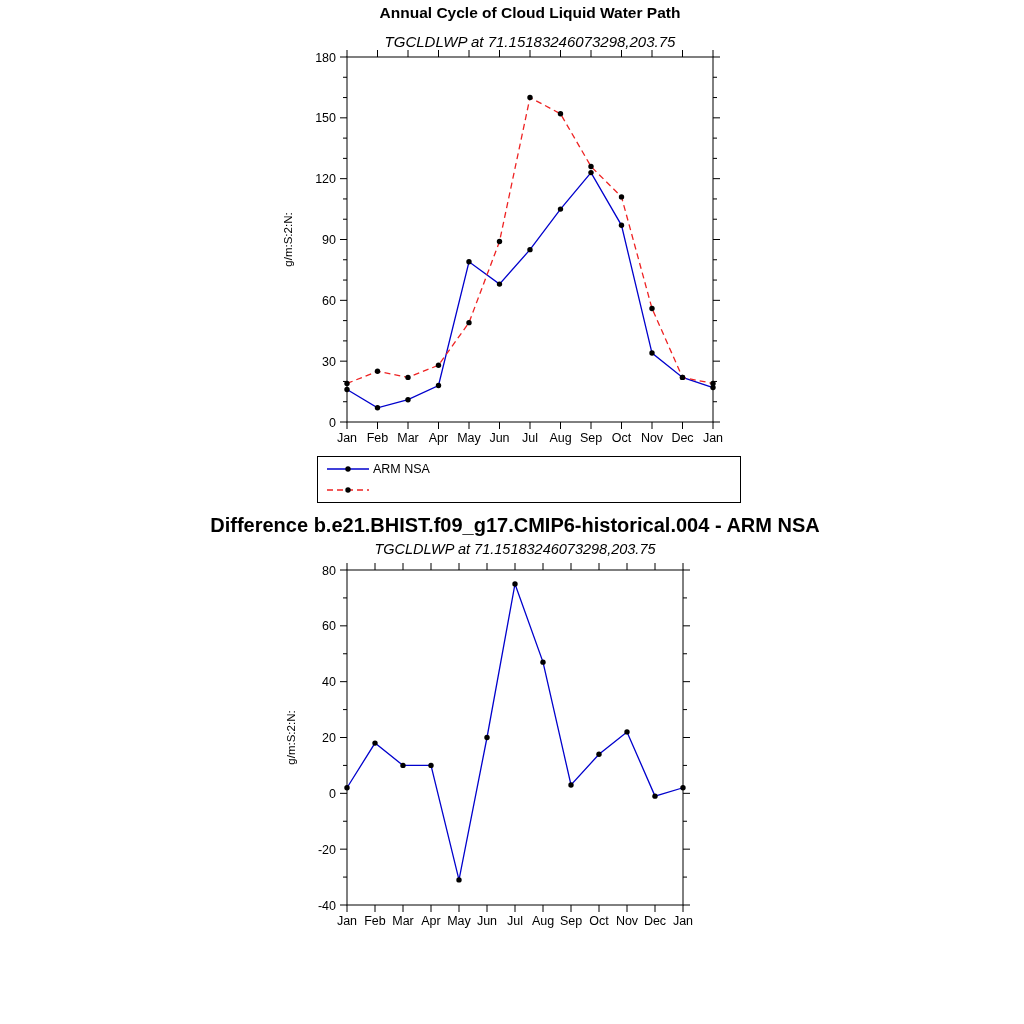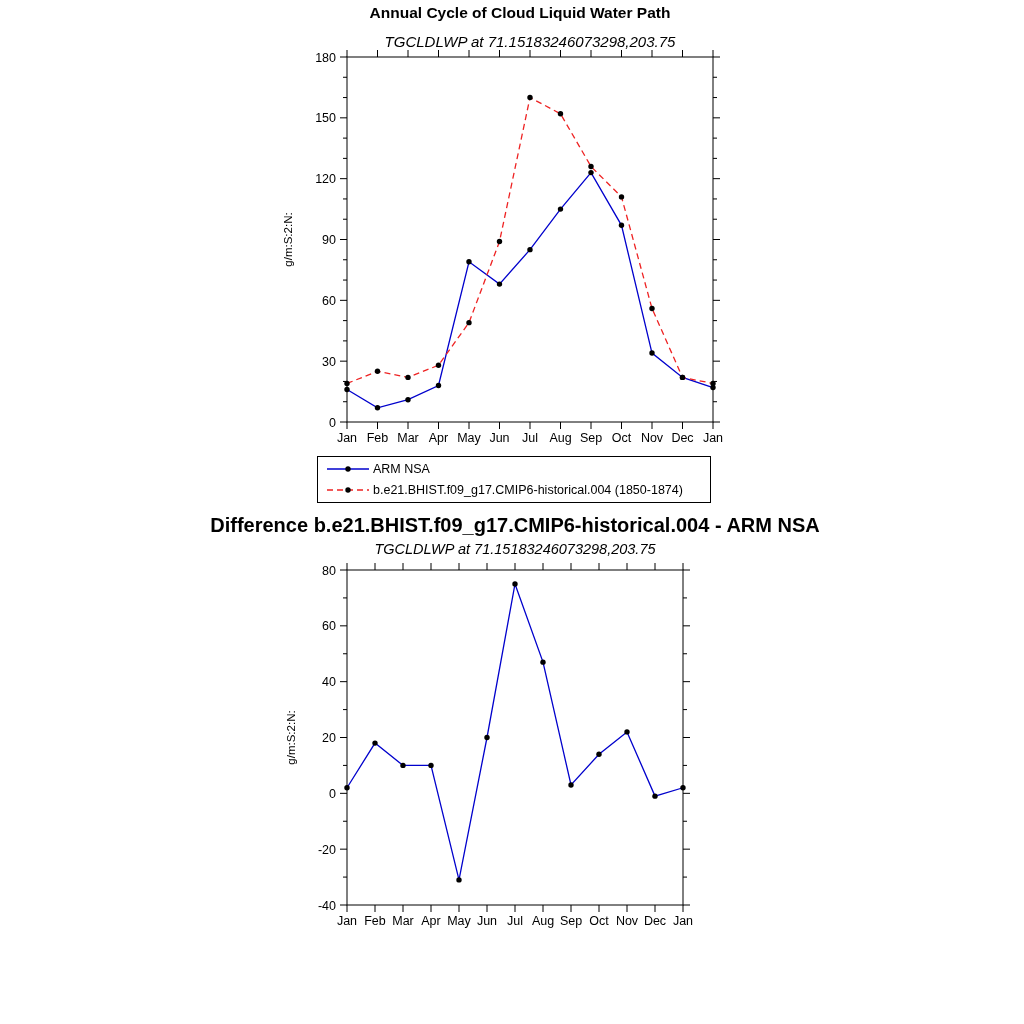--- a/index.html
+++ b/index.html
@@ -9,28 +9,28 @@
   body {
     width: 1024px; height: 1024px;
     position: relative;
     font-family: "Liberation Sans", sans-serif;
     color: #000;
     overflow: hidden;
   }
   .abs { position: absolute; }
   .chart-title { font-weight: bold; text-align: center; white-space: nowrap; }
   .chart-subtitle { text-align: center; white-space: nowrap; font-style: italic; }
-  #title0    { left: 120px; top: 4px;   width: 800px; font-size: 15.5px; }
+  #title0    { left: 130px; top: 4px;   width: 800px; font-size: 15.5px; }
   #subtitle0 { left: 130px; top: 33px;  width: 800px; font-size: 15px; }
   #title1    { left: 115px; top: 514px; width: 800px; font-size: 20px; }
   #subtitle1 { left: 115px; top: 541px; width: 800px; font-size: 14.5px; }
   #plot-svg { left: 0; top: 0; }
   svg text { font-family: "Liberation Sans", sans-serif; fill: #000; }
   .legend {
-    left: 317px; top: 456px; width: 394px; height: 47px;
+    left: 317px; top: 456px; width: 424px; height: 47px;
     border: 1px solid #000; box-sizing: border-box;
     background: #fff;
     display: flex; flex-direction: column; justify-content: center;
     padding-left: 7px; gap: 3px;
   }
   .legend-row { display: flex; align-items: center; height: 18px; }
   .legend-row svg { flex: 0 0 auto; }
   .legend-label { font-size: 12.5px; margin-left: 2px; white-space: nowrap; }
 </style>
 </head>
@@ -268,18 +268,17 @@
       <line id="sample0" x1="2" y1="6" x2="44" y2="6" stroke-width="1.3" stroke="#0000cc"></line>
       <circle cx="23" cy="6" r="2.7" fill="#000"></circle>
     </svg>
     <span class="legend-label">ARM NSA</span>
   </div>
   <div class="legend-row">
     <svg width="46" height="12">
       <line id="sample1" x1="2" y1="6" x2="44" y2="6" stroke-width="1.3" stroke-dasharray="6,4" stroke="#ee2222"></line>
       <circle cx="23" cy="6" r="2.7" fill="#000"></circle>
     </svg>
-    <span class="legend-label">b.e21.BHIST.f09_g17.CMIP6-historical.004 (1850-1874)</span>
   </div>
 </div>
 
 <div id="title1" class="abs chart-title">Difference b.e21.BHIST.f09_g17.CMIP6-historical.004 - ARM NSA</div>
 <div id="subtitle1" class="abs chart-subtitle">TGCLDLWP at 71.15183246073298,203.75</div>
 
 </body></html>

